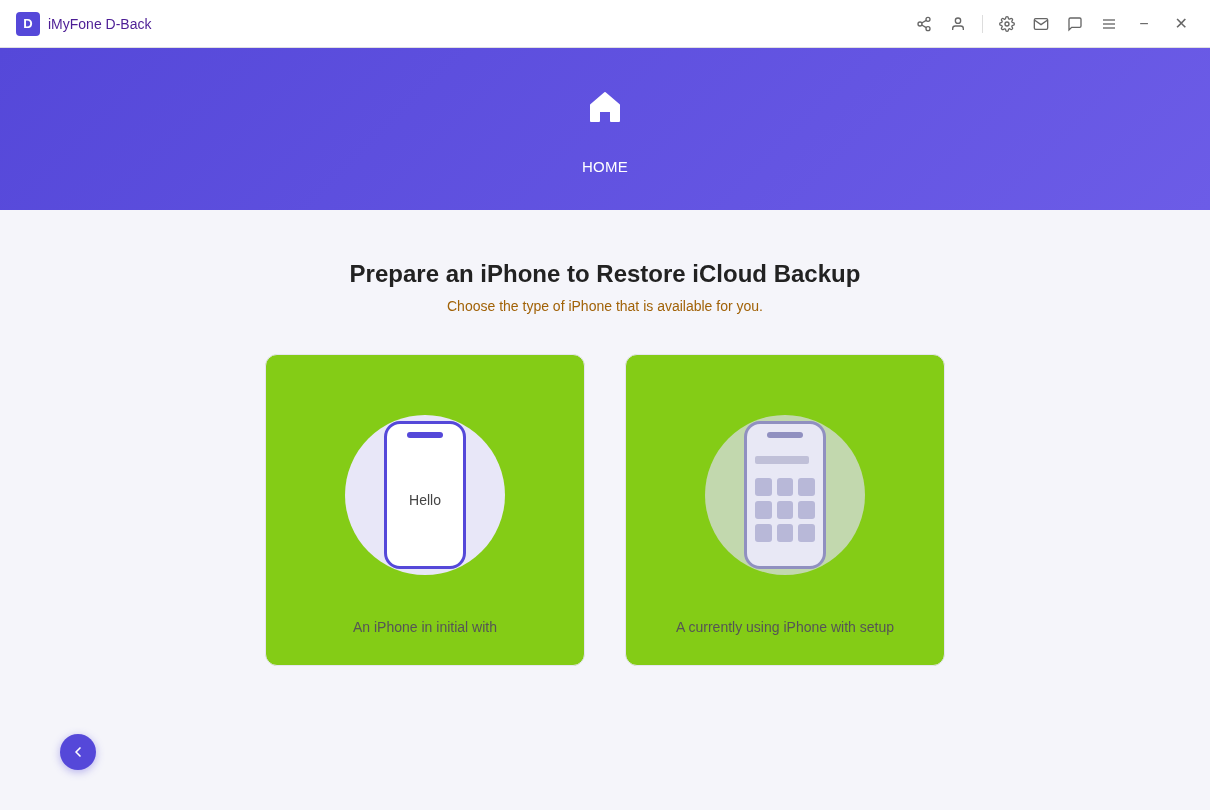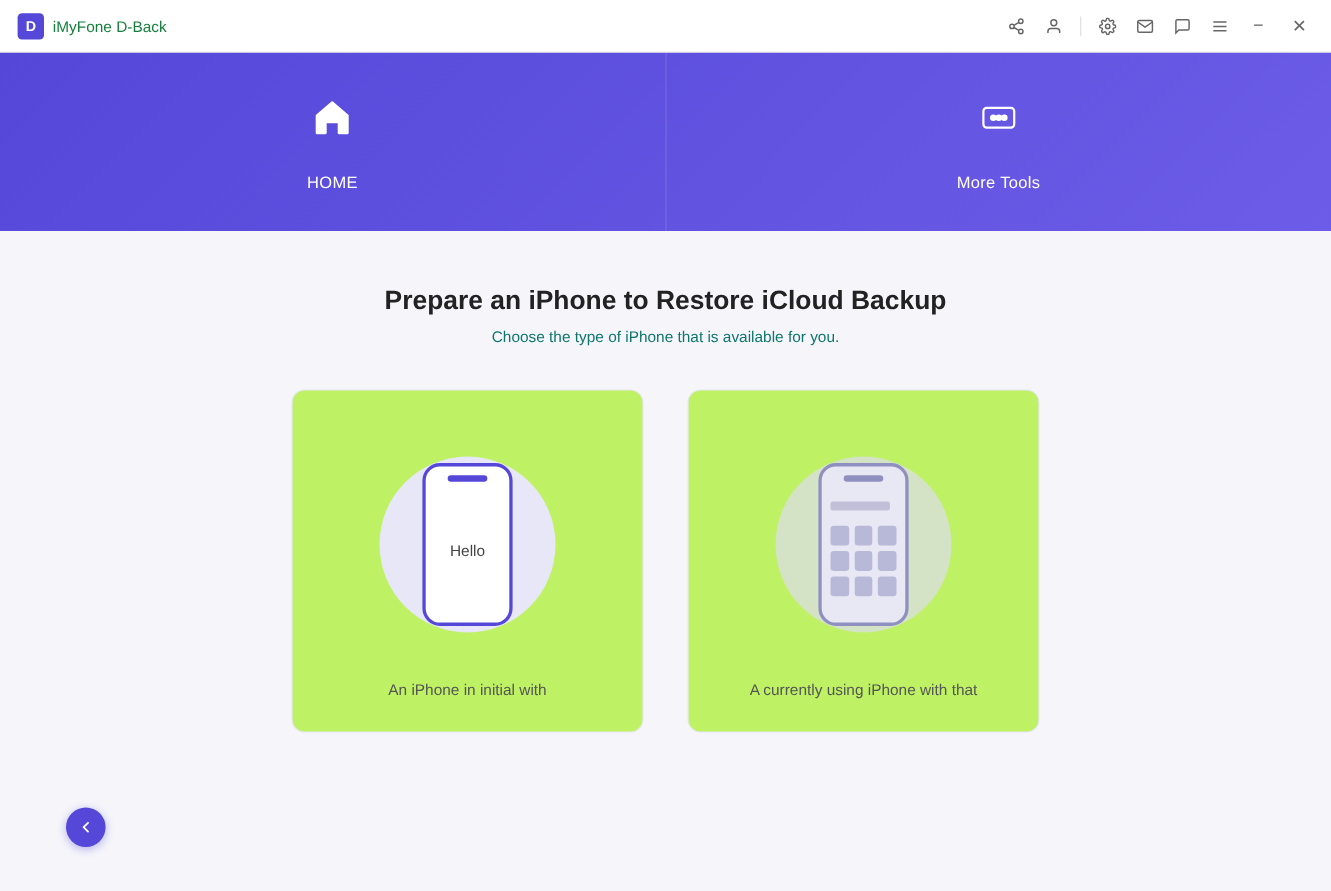--- a/index.html
+++ b/index.html
@@ -36,21 +36,21 @@
       border-radius: 4px;
       display: flex;
       align-items: center;
       justify-content: center;
       color: white;
       font-weight: bold;
       font-size: 13px;
     }
     .app-title {
       font-size: 14px;
-      color: #15803d;
+      color: #4c1d95;
       font-weight: 500;
     }
     .title-bar-right {
       display: flex;
       align-items: center;
       gap: 14px;
     }
     .title-bar-right .icon-btn {
       color: #666;
       font-size: 16px;
@@ -141,34 +141,34 @@
 
     .page-heading {
       font-size: 24px;
       font-weight: 700;
       color: #222;
       margin-top: 20px;
       text-align: center;
     }
     .page-subheading {
       font-size: 14px;
-      color: #0f766e;
+      color: #a16207;
       margin-top: 10px;
       text-align: center;
     }
 
     .cards-row {
       display: flex;
       gap: 40px;
       margin-top: 40px;
       justify-content: center;
     }
 
     .card {
-      background: #bef264;
+      background: #84cc16;
       border-radius: 12px;
       border: 1.5px solid #e5e5ef;
       width: 320px;
       padding: 40px 30px 30px 30px;
       display: flex;
       flex-direction: column;
       align-items: center;
       cursor: pointer;
       transition: box-shadow 0.2s, border-color 0.2s;
     }
@@ -351,31 +351,20 @@
     <div class="nav-icon">
       <svg width="44" height="44" viewBox="0 0 44 44" fill="none" stroke="white" stroke-width="2">
         <path d="M8 20L22 8L36 20V36H28V26H16V36H8Z" stroke-linejoin="round" stroke-linecap="round" fill="white"></path>
       </svg>
     </div>
     <span class="nav-label">HOME</span>
   </div>
 
 
 
-  <div class="nav-item">
-    <div class="nav-icon">
-      <svg width="44" height="44" viewBox="0 0 44 44" fill="none" stroke="white" stroke-width="2">
-        <rect x="8" y="13" width="28" height="18" rx="3" stroke="white" stroke-width="2"></rect>
-        <circle cx="17" cy="22" r="2" fill="white"></circle>
-        <circle cx="22" cy="22" r="2" fill="white"></circle>
-        <circle cx="27" cy="22" r="2" fill="white"></circle>
-      </svg>
-    </div>
-    <span class="nav-label">More Tools</span>
-  </div>
 </div>
 
 <div class="main-content">
   <h1 class="page-heading">Prepare an iPhone to Restore iCloud Backup</h1>
   <p class="page-subheading">Choose the type of iPhone that is available for you.</p>
 
   <div class="cards-row">
 
     <div class="card">
       <div class="card-illustration">
@@ -402,21 +391,21 @@
               <div class="content-block"></div>
               <div class="content-block"></div>
               <div class="content-block"></div>
               <div class="content-block"></div>
               <div class="content-block"></div>
               <div class="content-block"></div>
             </div>
           </div>
         </div>
       </div>
-      <span class="card-label">A currently using iPhone with that</span>
+      <span class="card-label">A currently using iPhone with setup</span>
     </div>
   </div>
 
   <button class="back-button" title="Back">
     <svg width="16" height="16" viewBox="0 0 24 24" fill="none" stroke="white" stroke-width="2.5" stroke-linecap="round" stroke-linejoin="round">
       <polyline points="15 18 9 12 15 6"></polyline>
     </svg>
   </button>
 </div>
 

